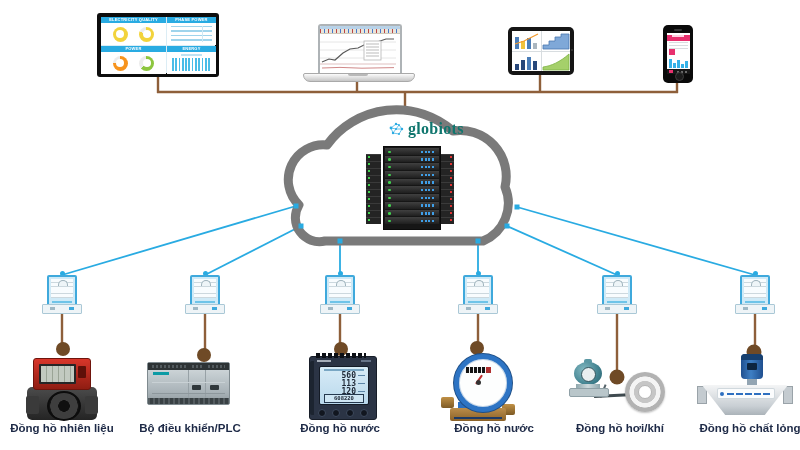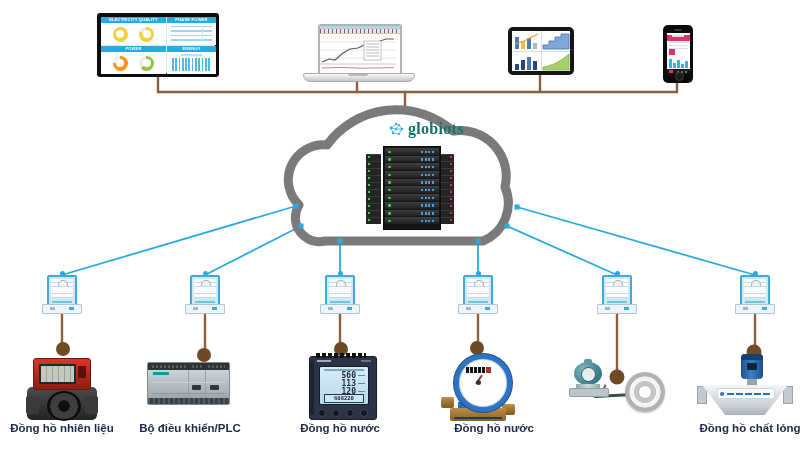--- a/index.html
+++ b/index.html
@@ -517,20 +517,21 @@
     <div class="lq-flange l"></div>
     <div class="lq-flange r"></div>
     <div class="lq-body"></div>
     <div class="lq-label"></div>
   </div>
 
   <div class="dev-label" style="left:-13px">Đồng hồ nhiên liệu</div>
   <div class="dev-label" style="left:115px">Bộ điều khiển/PLC</div>
   <div class="dev-label" style="left:265px">Đồng hồ nước</div>
   <div class="dev-label" style="left:419px">Đồng hồ nước</div>
+  <div class="dev-label" style="left:545px">Đồng hồ hơi/khí</div>
   <div class="dev-label" style="left:675px">Đồng hồ chất lỏng</div>
 
   <svg id="nodes" width="800" height="450">
     <g fill="#29ABE2">
       <rect x="293.5" y="203.5" width="5" height="5"></rect>
       <rect x="298.5" y="223.5" width="5" height="5"></rect>
       <rect x="337.5" y="238.5" width="5" height="5"></rect>
       <rect x="475.5" y="238.5" width="5" height="5"></rect>
       <rect x="504.5" y="223.5" width="5" height="5"></rect>
       <rect x="514.5" y="204.5" width="5" height="5"></rect>

